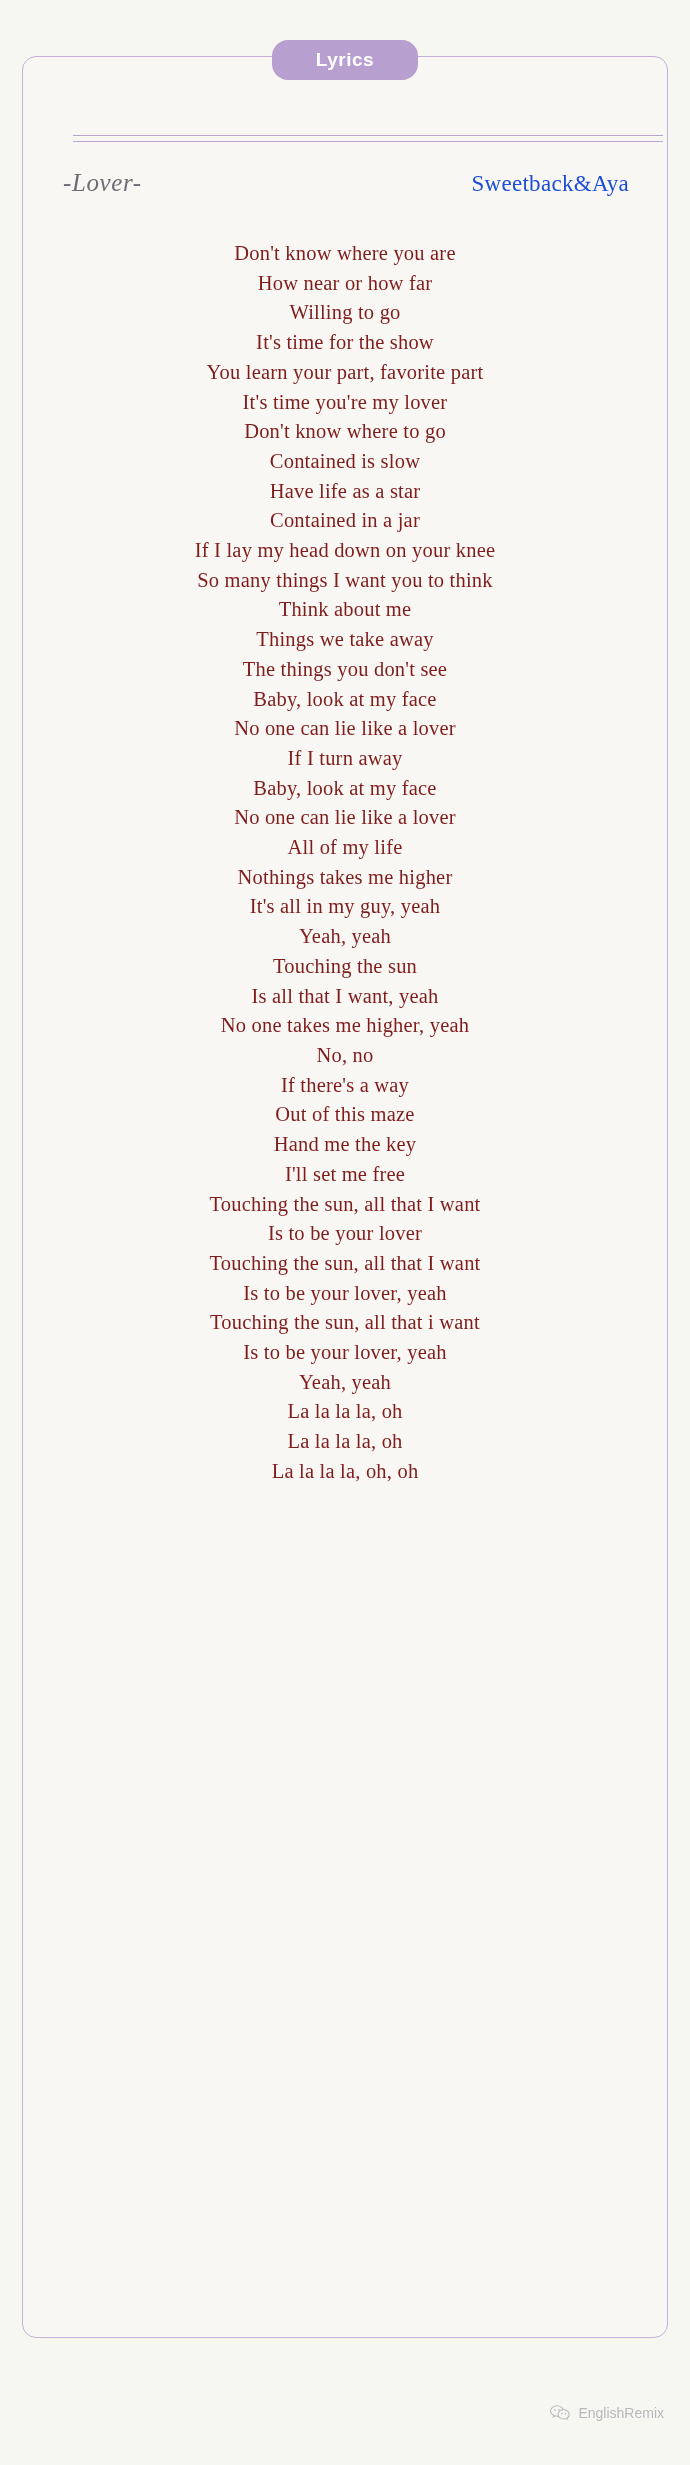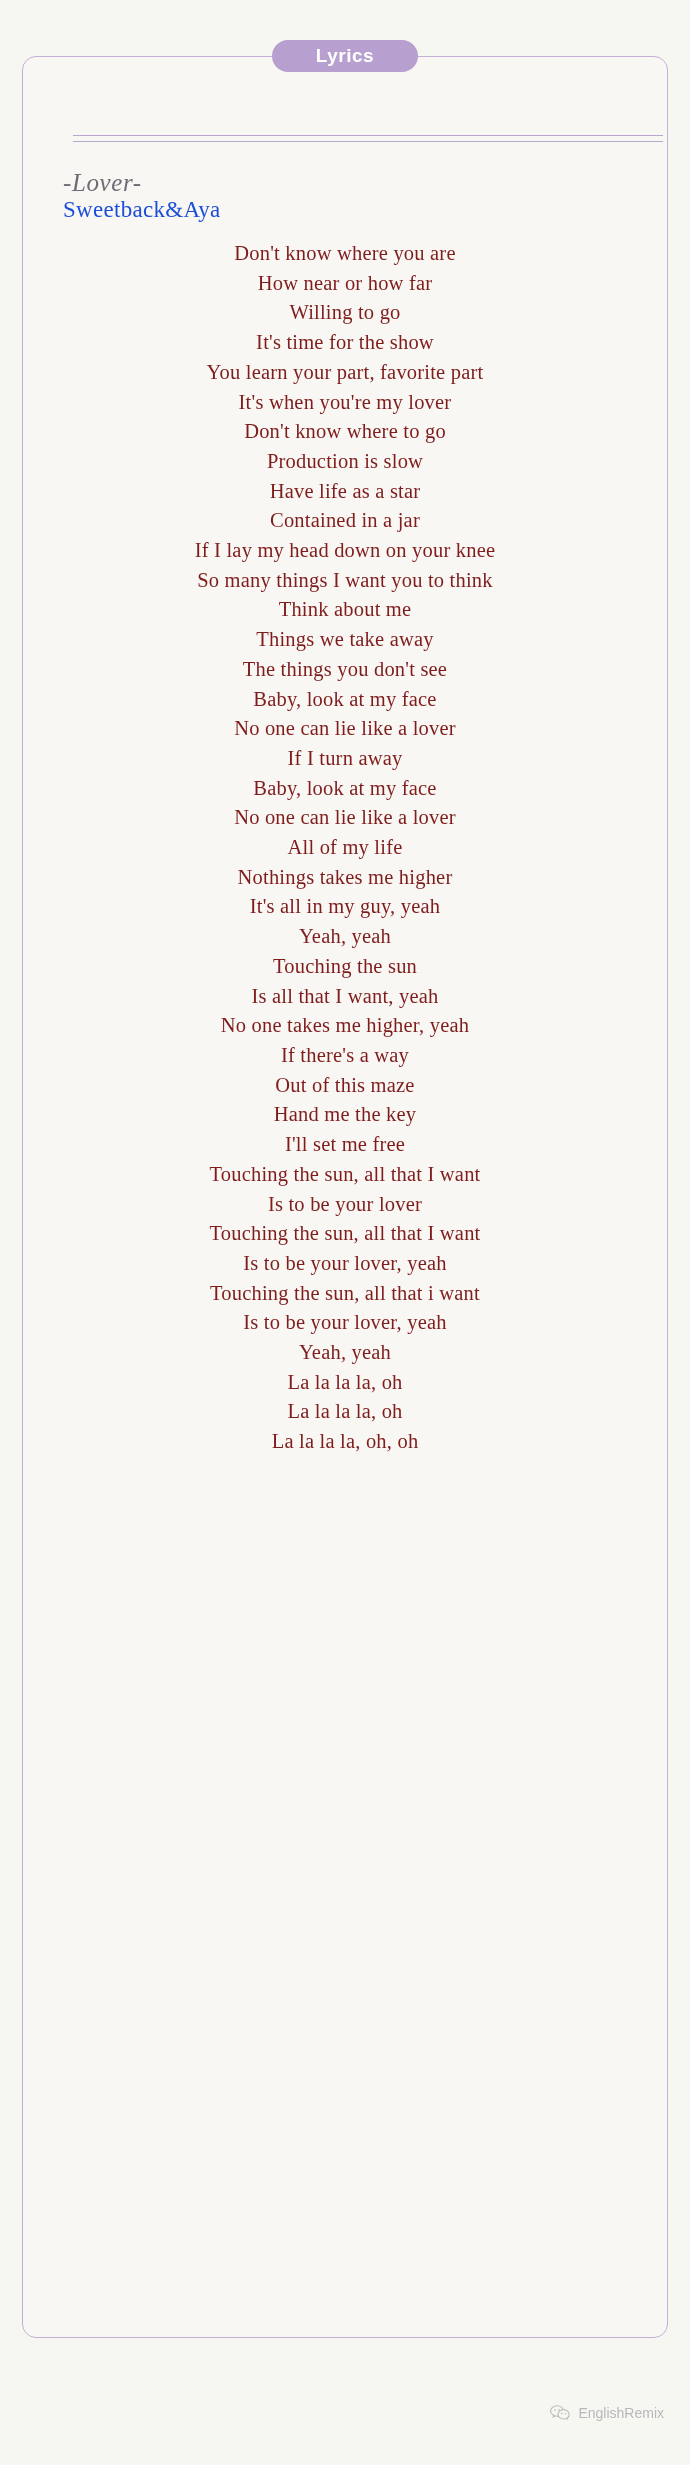--- a/index.html
+++ b/index.html
@@ -29,21 +29,21 @@
     border: 1px solid #c3b0d6;
     border-radius: 14px;
     background: #f8f7f3;
   }
   .badge {
     position: absolute;
     left: 50%;
     top: 40px;
     transform: translateX(-50%);
     width: 146px;
-    height: 32px;
+    height: 40px;
     background: #b79fd0;
     border-radius: 16px;
     color: #ffffff;
     font-family: "Liberation Sans", sans-serif;
     font-weight: bold;
     font-size: 19px;
     letter-spacing: 0.5px;
     display: flex;
     align-items: center;
     justify-content: center;
@@ -65,21 +65,20 @@
   .meta {
     position: absolute;
     left: 0;
     top: 112px;
     width: 100%;
     box-sizing: border-box;
     padding: 0 38px 0 40px;
     display: flex;
     align-items: baseline;
     justify-content: space-between;
-    flex-direction: column;
   }
   .song-title {
     font-size: 25px;
     color: #6d6b74;
     font-style: italic;
     letter-spacing: 0.6px;
   }
   .artist {
     font-size: 23px;
     color: #1d4ed8;
@@ -132,42 +131,43 @@
       <div class="song-title">-Lover-</div>
       <div class="artist">Sweetback&amp;Aya</div>
     </div>
 
     <div class="lyrics">
       <div class="lyric-line">Don't know where you are</div>
       <div class="lyric-line">How near or how far</div>
       <div class="lyric-line">Willing to go</div>
       <div class="lyric-line">It's time for the show</div>
       <div class="lyric-line">You learn your part, favorite part</div>
-      <div class="lyric-line">It's when you're my lover</div>
+      <div class="lyric-line">It's time you're my lover</div>
       <div class="lyric-line">Don't know where to go</div>
-      <div class="lyric-line">Production is slow</div>
+      <div class="lyric-line">Contained is slow</div>
       <div class="lyric-line">Have life as a star</div>
       <div class="lyric-line">Contained in a jar</div>
       <div class="lyric-line">If I lay my head down on your knee</div>
       <div class="lyric-line">So many things I want you to think</div>
       <div class="lyric-line">Think about me</div>
       <div class="lyric-line">Things we take away</div>
       <div class="lyric-line">The things you don't see</div>
       <div class="lyric-line">Baby, look at my face</div>
       <div class="lyric-line">No one can lie like a lover</div>
       <div class="lyric-line">If I turn away</div>
       <div class="lyric-line">Baby, look at my face</div>
       <div class="lyric-line">No one can lie like a lover</div>
       <div class="lyric-line">All of my life</div>
       <div class="lyric-line">Nothings takes me higher</div>
       <div class="lyric-line">It's all in my guy, yeah</div>
       <div class="lyric-line">Yeah, yeah</div>
       <div class="lyric-line">Touching the sun</div>
       <div class="lyric-line">Is all that I want, yeah</div>
       <div class="lyric-line">No one takes me higher, yeah</div>
+      <div class="lyric-line">No, no</div>
       <div class="lyric-line">If there's a way</div>
       <div class="lyric-line">Out of this maze</div>
       <div class="lyric-line">Hand me the key</div>
       <div class="lyric-line">I'll set me free</div>
       <div class="lyric-line">Touching the sun, all that I want</div>
       <div class="lyric-line">Is to be your lover</div>
       <div class="lyric-line">Touching the sun, all that I want</div>
       <div class="lyric-line">Is to be your lover, yeah</div>
       <div class="lyric-line">Touching the sun, all that i want</div>
       <div class="lyric-line">Is to be your lover, yeah</div>

